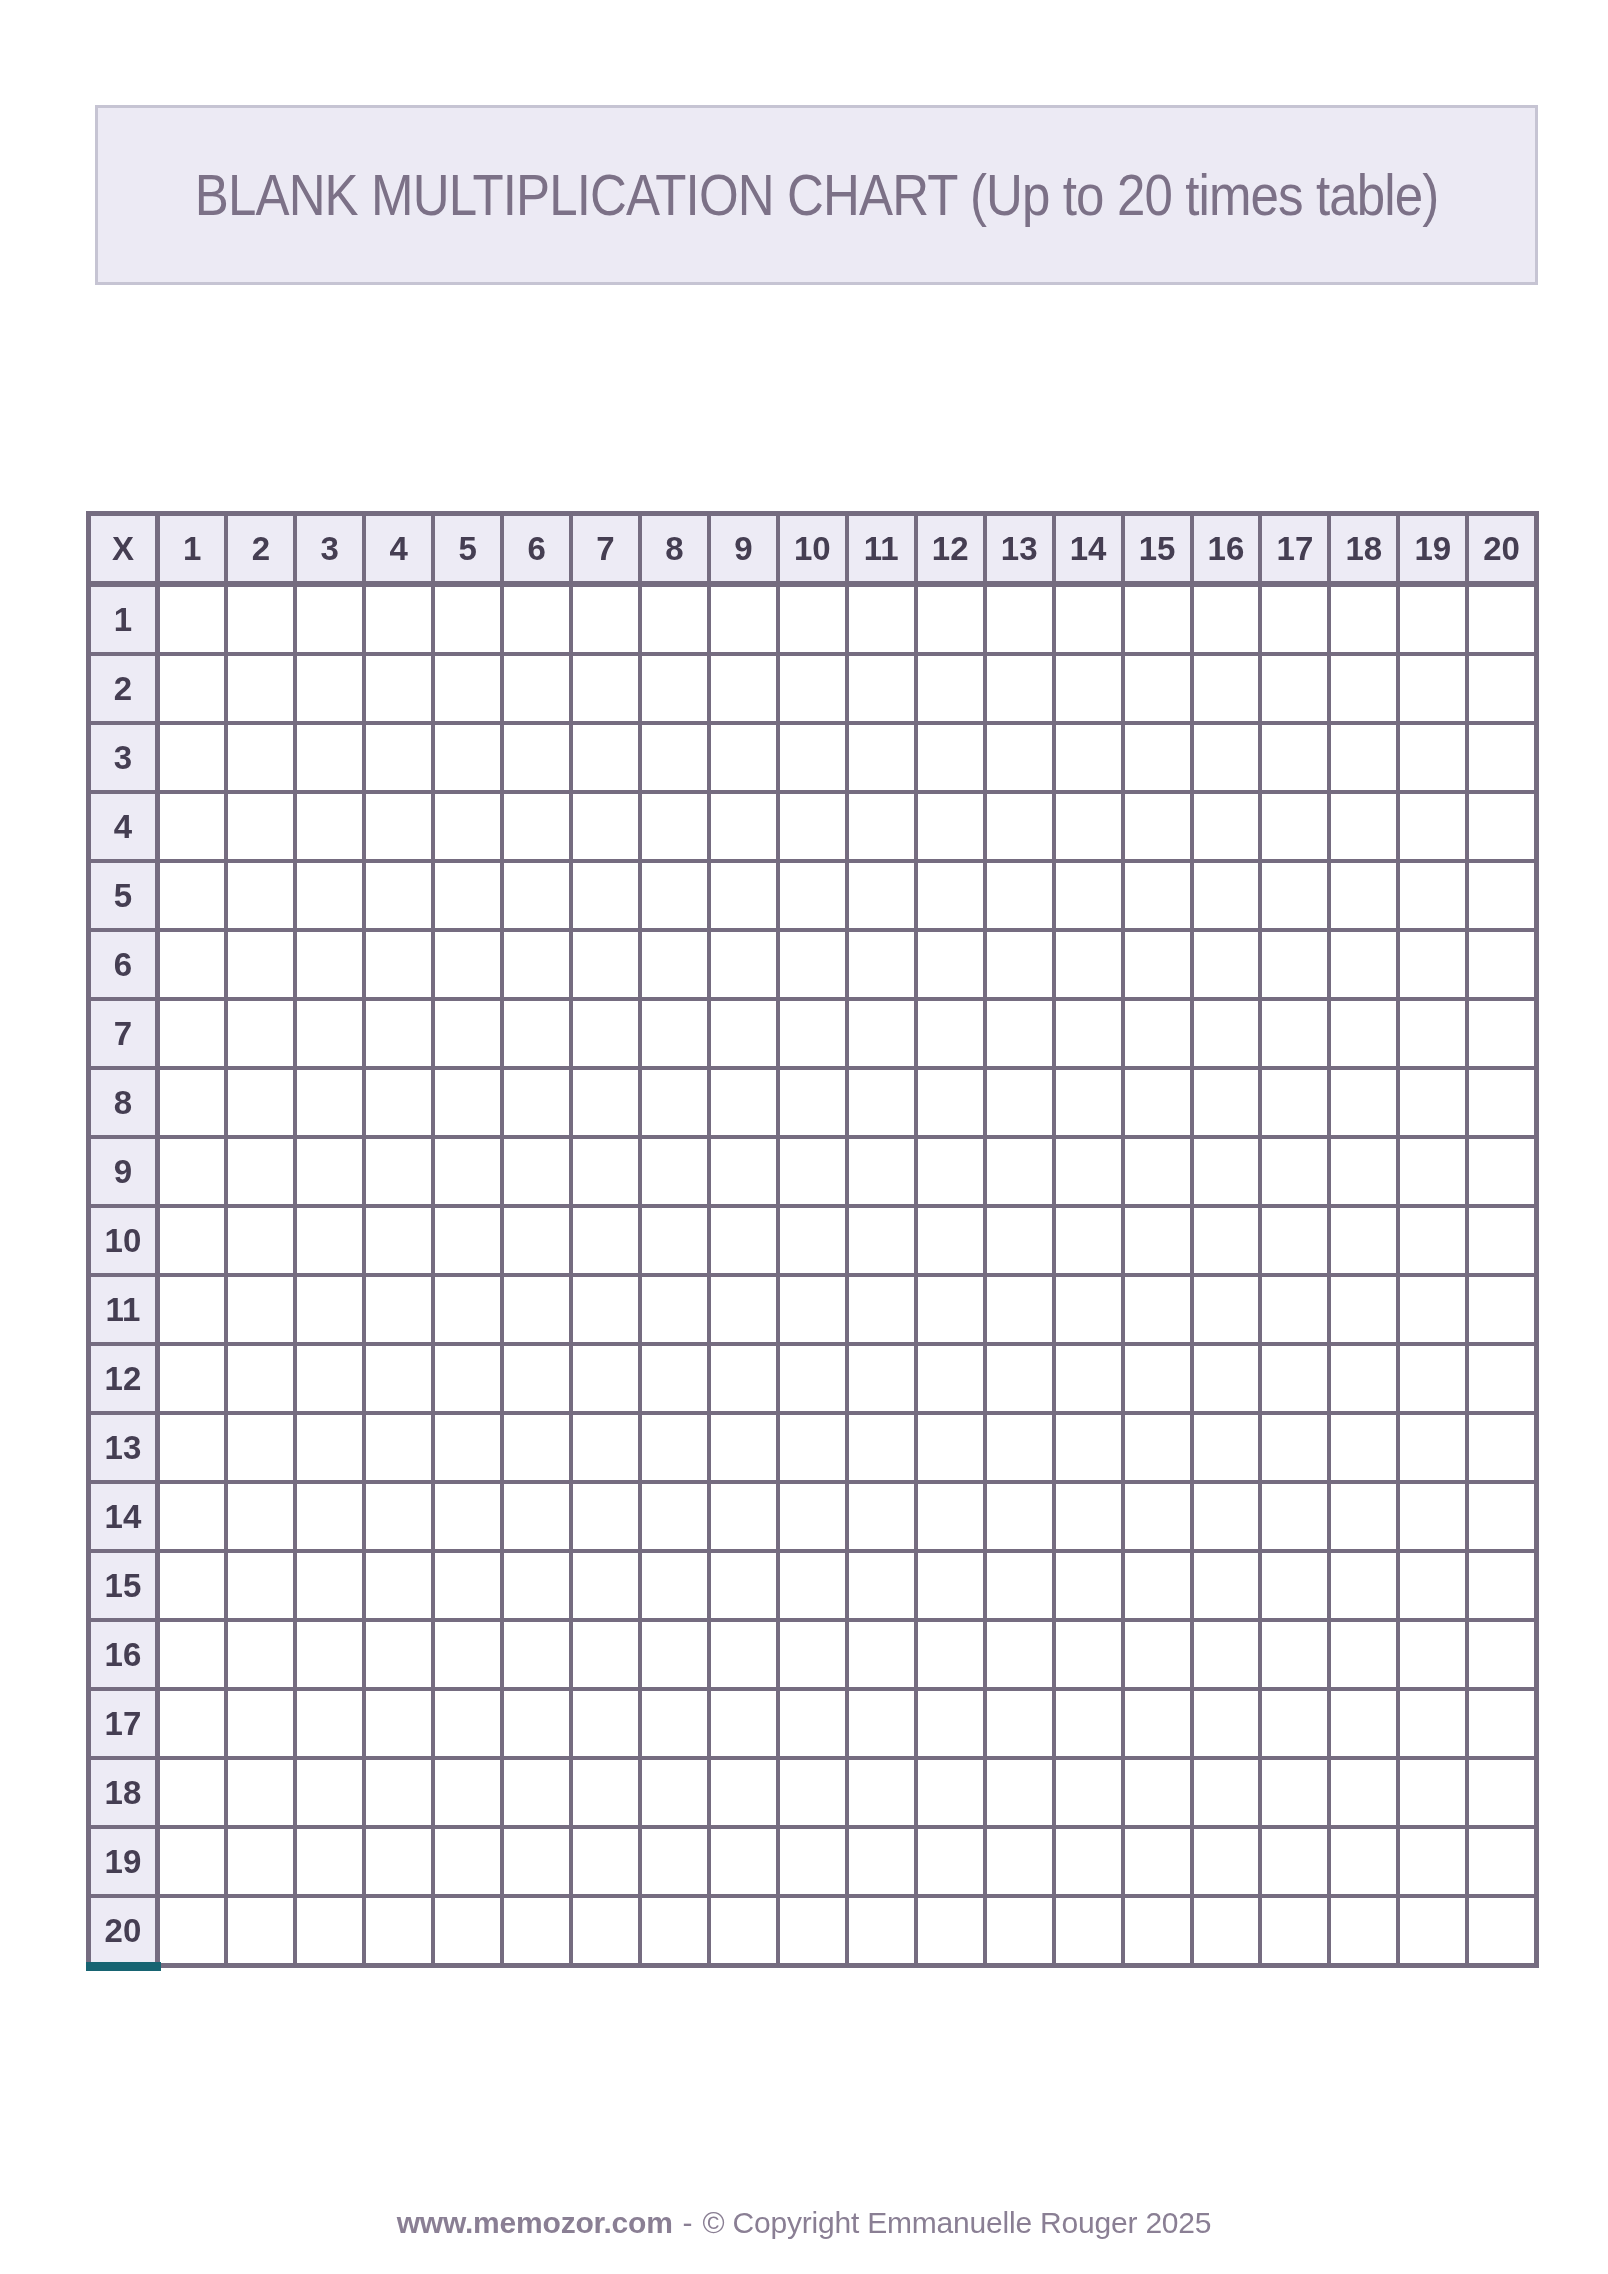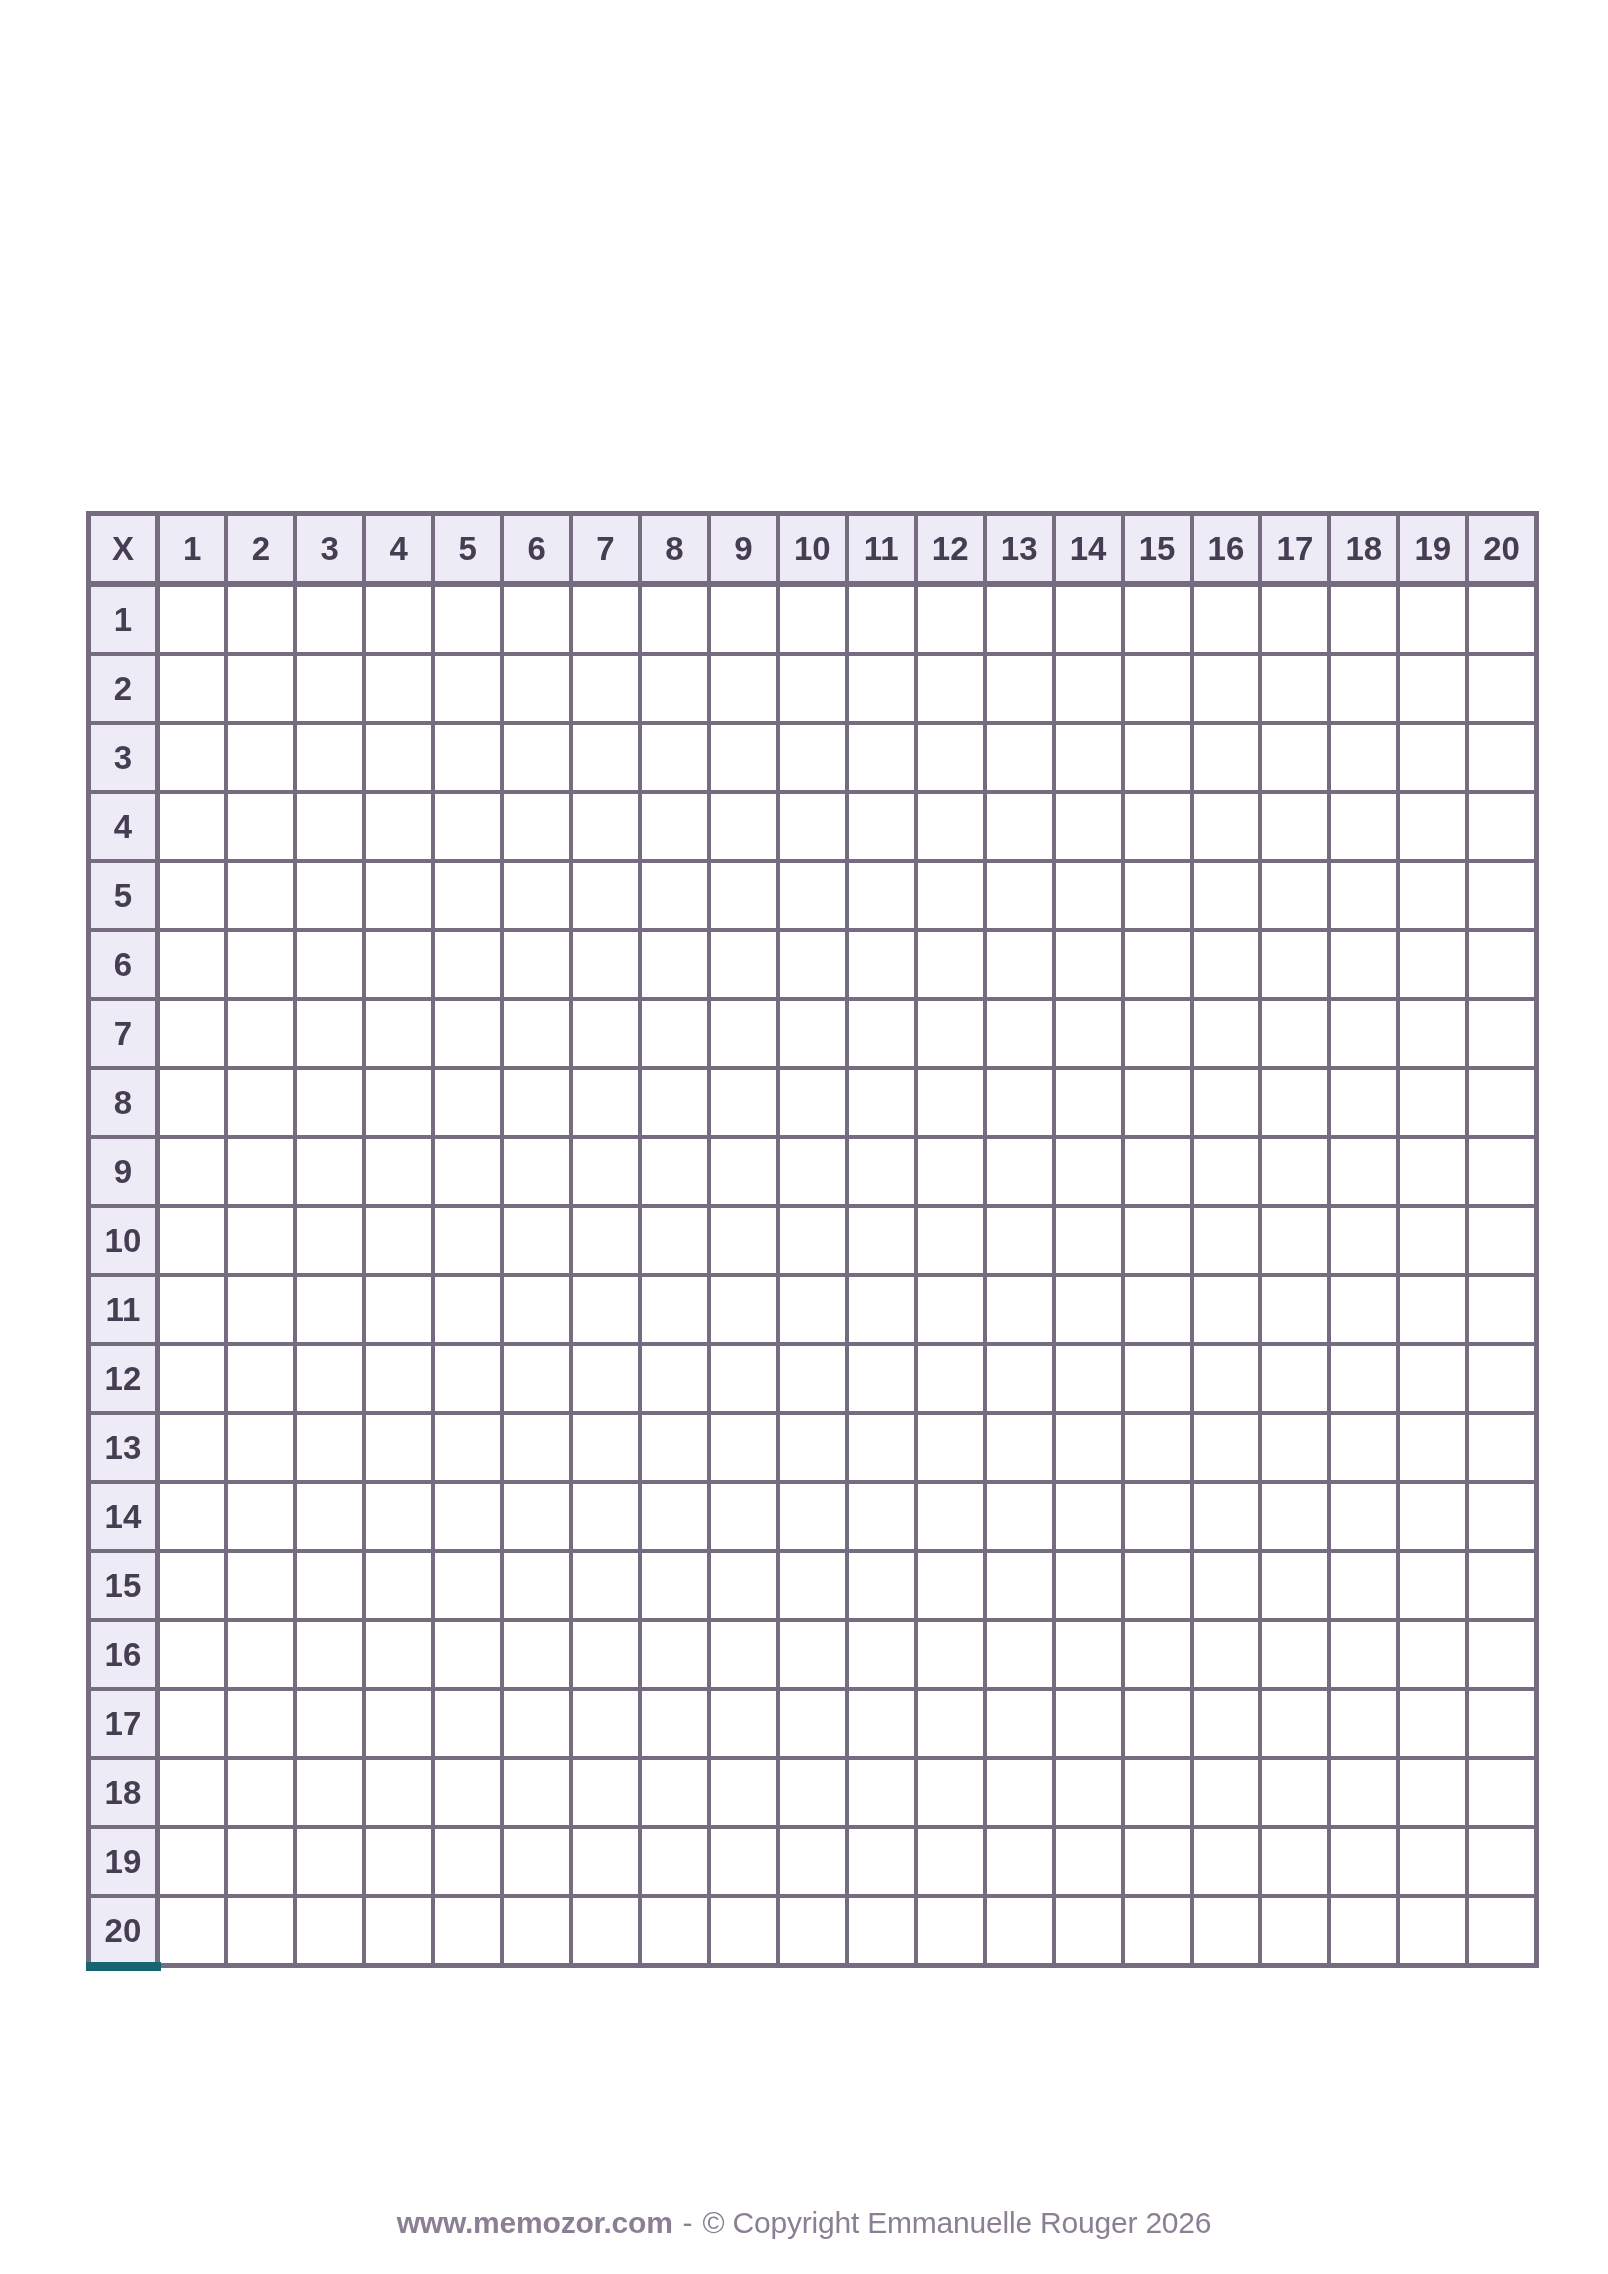--- a/index.html
+++ b/index.html
@@ -60,20 +60,23 @@
     color:var(--footer-color,#8A7F94);
   }
   .footer .site{font-weight:700;}
   .footer span{margin:16px 5px;display:inline-block;}
 </style>
 </head>
 <body>
 
 <div class="page">
 
+  <header class="banner">
+    <h1>BLANK MULTIPLICATION CHART (Up to 20 times table)</h1>
+  </header>
 
 
   <div class="grid-wrap">
     <table class="mul">
       <thead>
           <tr>
             <th class="rowhead">X</th>
             <th>1</th>
             <th>2</th>
             <th>3</th>
@@ -556,16 +559,16 @@
             <td></td>
             <td></td>
             <td></td>
           </tr>
         </tbody>
     </table>
     <div class="accent"></div>
   </div>
 
   <footer class="footer">
-    <span class="site">www.memozor.com</span><span>-</span><span>© Copyright Emmanuelle Rouger 2026</span>
+    <span class="site">www.memozor.com</span><span>-</span><span>© Copyright Emmanuelle Rouger 2025</span>
   </footer>
 
 </div>
 
 </body></html>

